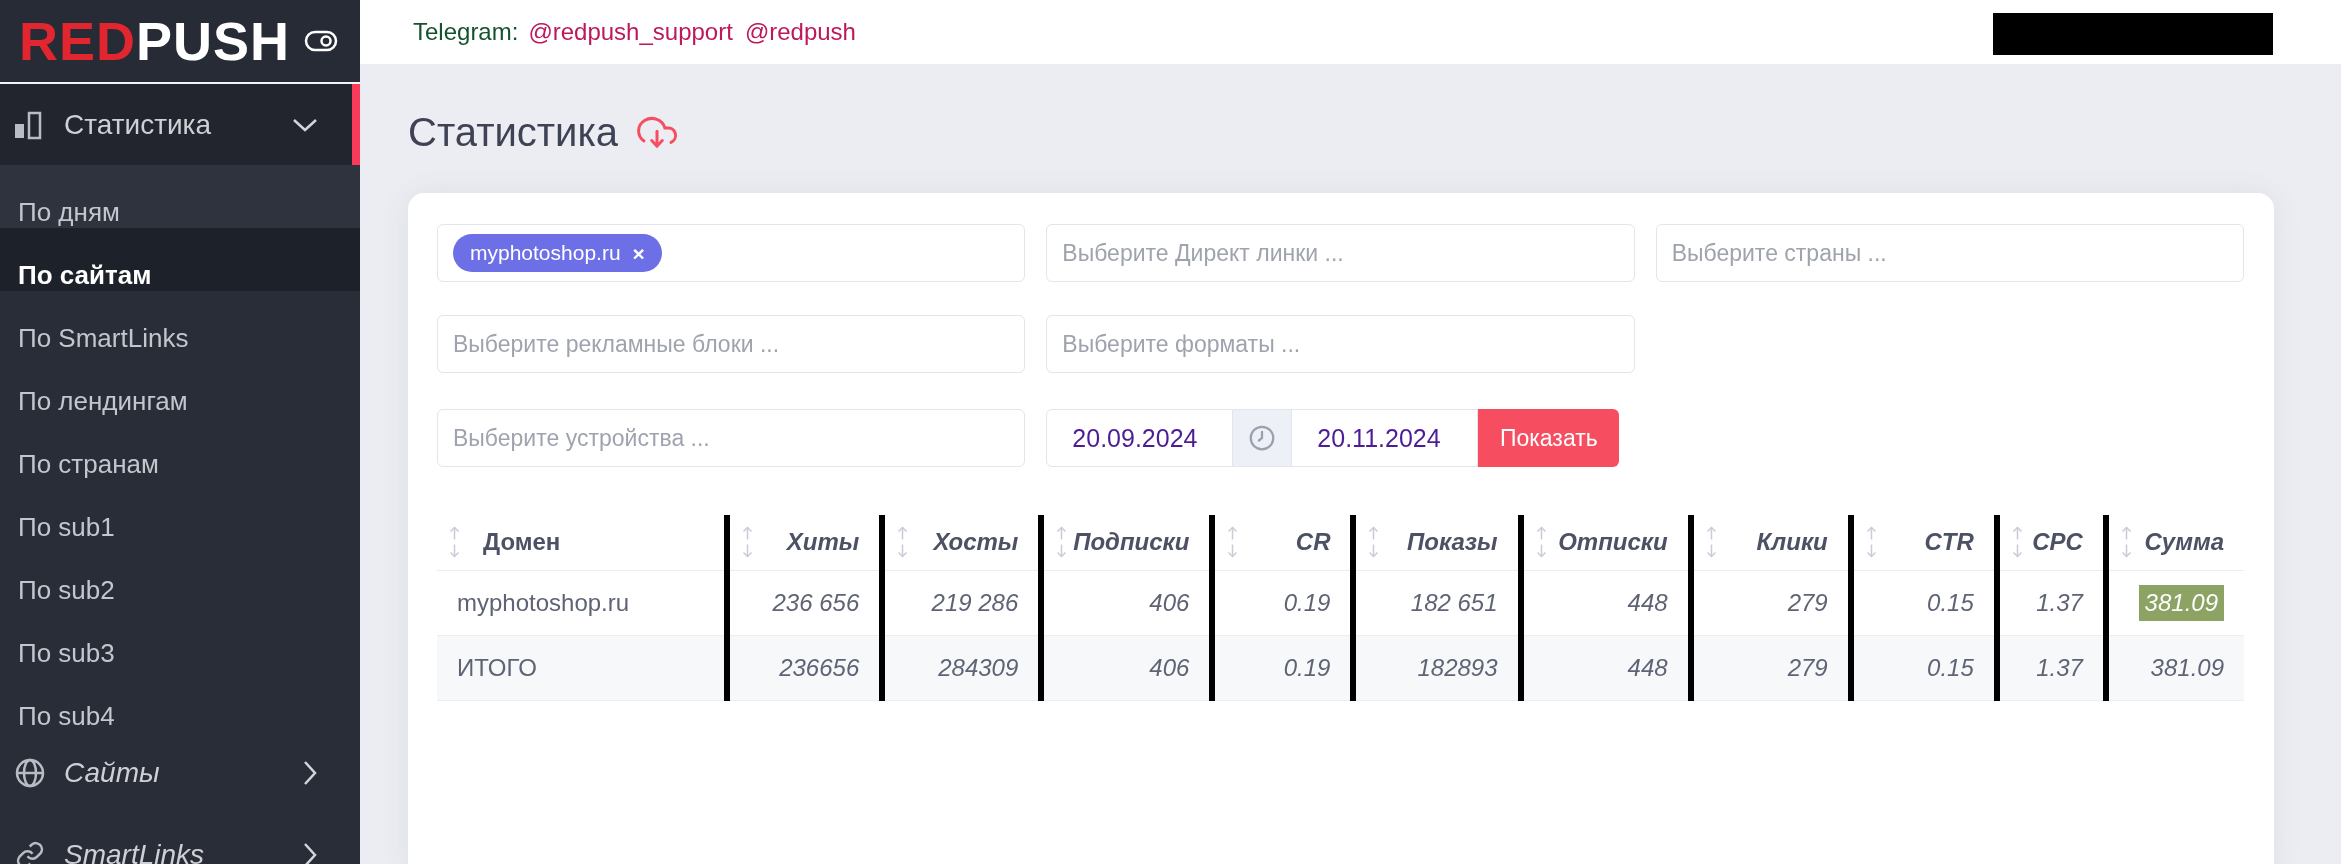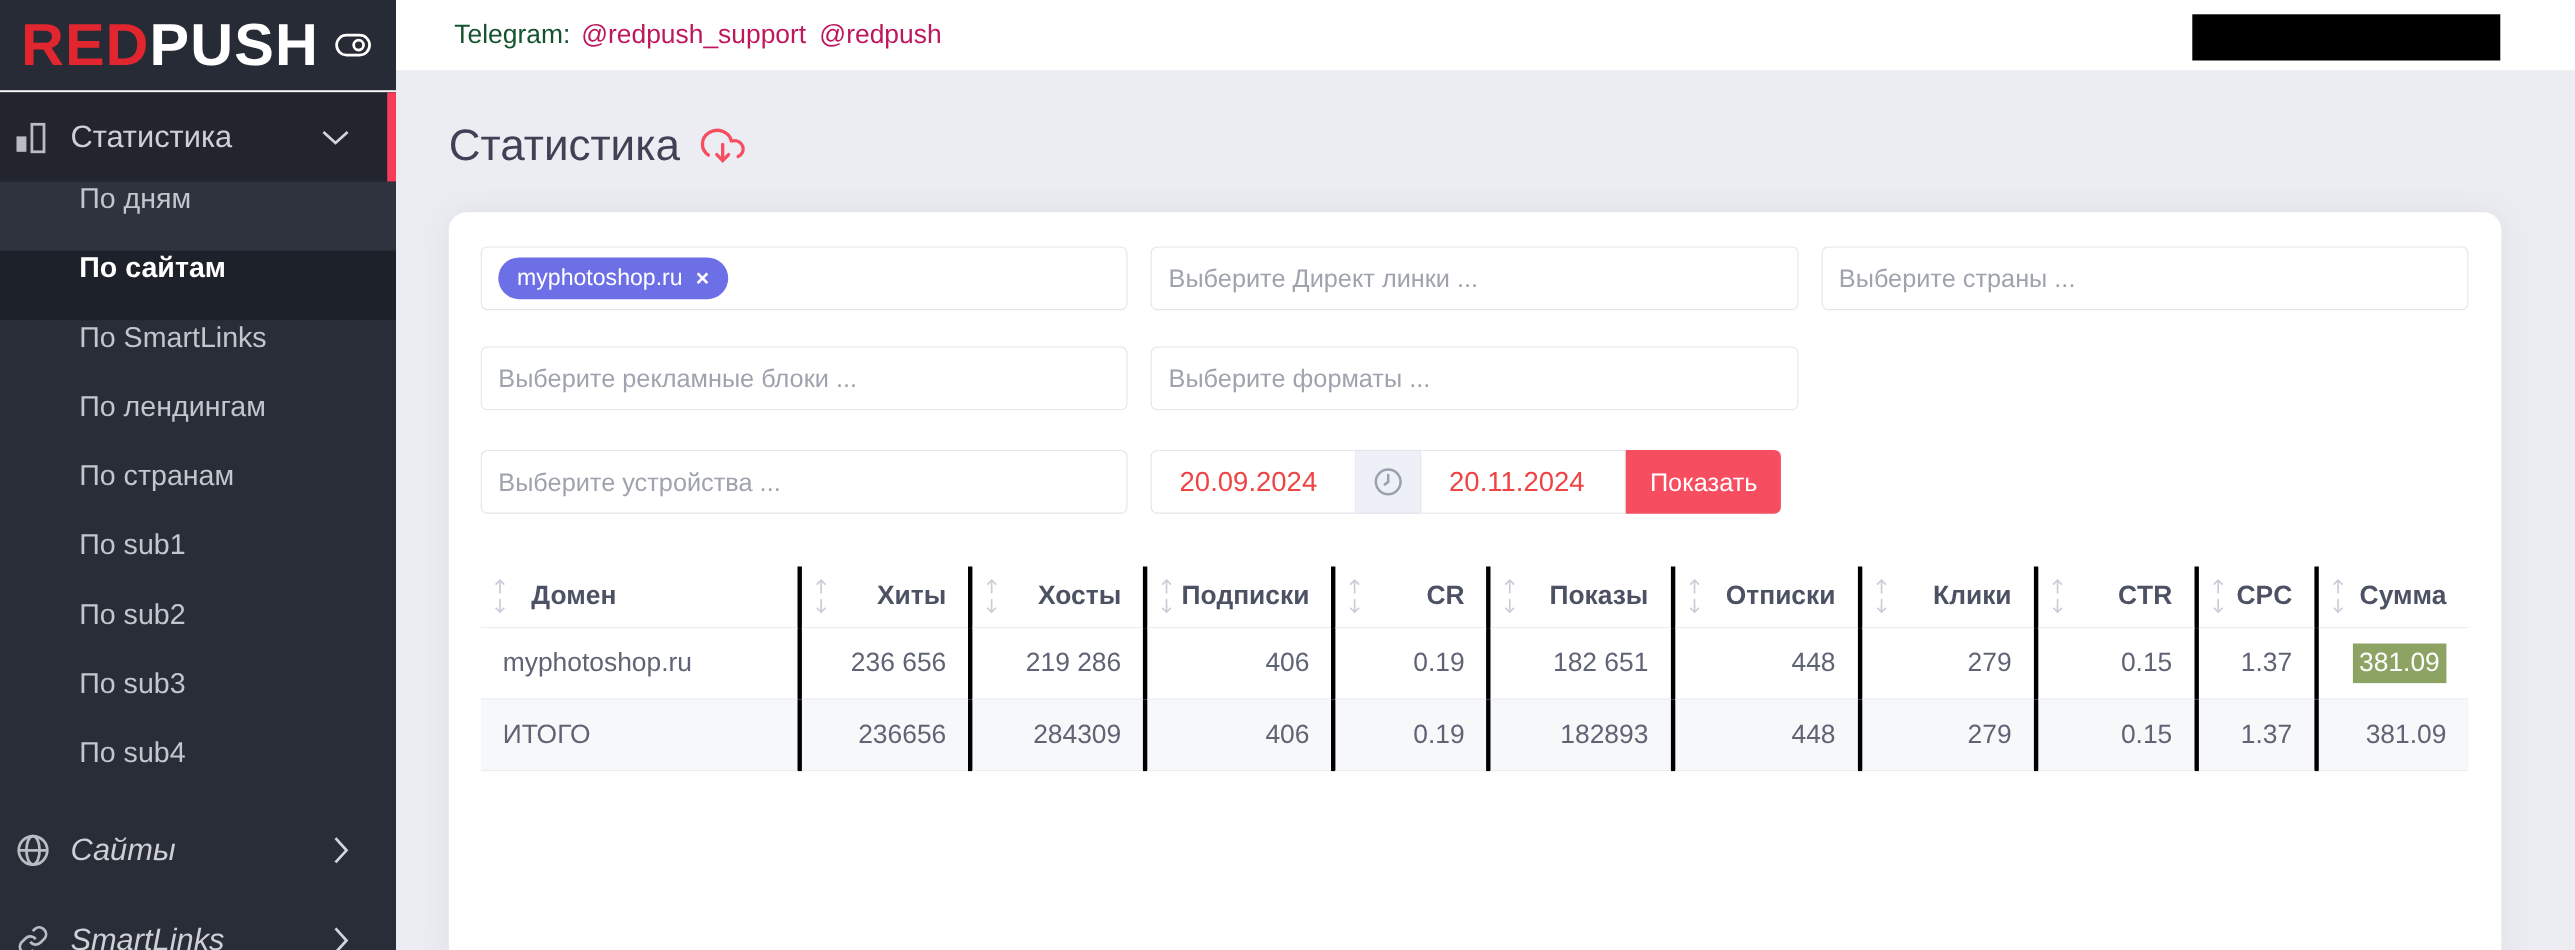--- a/index.html
+++ b/index.html
@@ -10,21 +10,21 @@
   .sidebar { position:absolute; left:0; top:0; width:360px; height:864px; background:#292d37; z-index:5; }
   .logo-bar { height:84px; background:#272b35; border-bottom:2px solid #f5f5f7; display:flex; align-items:center; padding-left:19px;text-align:center; }
   .logo-text { font-size:54px; font-weight:800; letter-spacing:1px; color:#fff; line-height:1; }
   .logo-text .red { color:#e2262f; }
   .eye-icon { margin-left:14px; display:flex; align-items:center; }
   .menu-header { height:81px; background:#22252e; display:flex; align-items:center; padding-left:10px; position:relative; cursor:pointer; }
   .menu-header::after { content:""; position:absolute; right:0; top:0; bottom:0; width:8px; background:#f83b58; }
   .menu-header .mi-icon { width:40px; display:flex; justify-content:center; }
   .menu-header .mi-label { margin-left:14px; font-size:28px; color:#ced0d5; }
   .menu-header .chev { position:absolute; right:40px; top:50%; transform:translateY(-50%); display:flex; }
-  .submenu .item { height:63px; display:flex; align-items:flex-start; padding-left:72px; font-size:26px; color:#c3c6cc; cursor:pointer; }
+  .submenu .item { height:63px; display:flex; align-items:flex-end; padding-left:18px; font-size:26px; color:#c3c6cc; cursor:pointer; }
   .submenu .item.alt { background:#2f333e; }
   .submenu .item.active { background:#1d2129; color:#ffffff; font-weight:bold; }
   .section-item { height:82px; display:flex; align-items:center; padding-left:10px; position:relative; cursor:pointer;font-style:italic; }
   .section-item .mi-icon { width:40px; display:flex; justify-content:center; }
   .section-item .mi-label { margin-left:14px; font-size:28px; color:#ced0d5; }
   .section-item .chev { position:absolute; right:40px; top:50%; transform:translateY(-50%); display:flex; }
 
   
   .topbar { position:absolute; left:360px; top:0; width:1981px; height:64px; background:#ffffff; }
   .tg-wrap { position:absolute; left:53px; top:0; height:64px; display:flex; align-items:center; font-size:24px; }
@@ -43,29 +43,29 @@
 
   .fgrid { display:grid; grid-template-columns:1fr 1fr 1fr; column-gap:21px; }
   .row-gap1 { margin-bottom:33px; } .row-gap2 { margin-bottom:36px; }
   .sel { height:58px; border:1px solid #e2e5ec; border-radius:6px; background:#fff; display:flex; align-items:center; padding:0 15px; }
   .sel input { border:none; outline:none; width:100%; font-size:23px; color:#3b4157; font-family:inherit; background:transparent; }
   .sel input::placeholder { color:#9fa3ad; opacity:1; }
   .chip { display:flex; align-items:center; background:#6d6fe6; color:#ffffff; height:38px; border-radius:19px; padding:0 17px; font-size:21px; white-space:nowrap; }
   .chip .x { margin-left:12px; font-size:21px; font-weight:bold; cursor:pointer; line-height:1; }
 
   .date-group { display:flex; height:58px; }
-  .date-group input { width:187px; border:1px solid #e2e5ec; outline:none; font-size:25px; color:#ef4444; padding-left:25px; font-family:inherit; }
+  .date-group input { width:187px; border:1px solid #e2e5ec; outline:none; font-size:25px; color:#4c1d95; padding-left:25px; font-family:inherit; }
   .date-group input.first { border-radius:6px 0 0 6px; }
   .date-addon { width:58px; background:#edf0f6; border-top:1px solid #e2e5ec; border-bottom:1px solid #e2e5ec; display:flex; align-items:center; justify-content:center; }
   .show-btn { width:141px; background:#f64e60; color:#fff; border:none; border-radius:0 6px 6px 0; font-size:23px; cursor:pointer; font-family:inherit; }
 
   
   table.stats { width:100%; margin-top:48px; border-collapse:collapse; table-layout:fixed; }
   th { height:55px; font-size:24px; color:#4c5263; font-weight:bold; text-align:right; padding-right:20px; position:relative; border-bottom:1px solid #ebedf3; cursor:pointer; }
-  th + th, td + td { border-left:4px solid #000000; }
+  th + th, td + td { border-left:6px solid #000000;font-style:italic; }
   th.c0, td.c0 { text-align:left; padding-left:46px; }
   td.c0 { padding-left:20px; }
   .sort { position:absolute; left:12px; top:50%; transform:translateY(-50%); display:flex; flex-direction:column; gap:3px; }
   td { height:65px; font-size:24px; color:#5f6475; text-align:right; padding-right:20px; border-bottom:1px solid #ebedf3; }
   tr.alt td { background:#f7f8fa; }
   .hl { background:#8da364; color:#fdfdfd; padding:4px 6px 5px 6px; }
 
   svg { display:block; }
 </style>
 </head>

